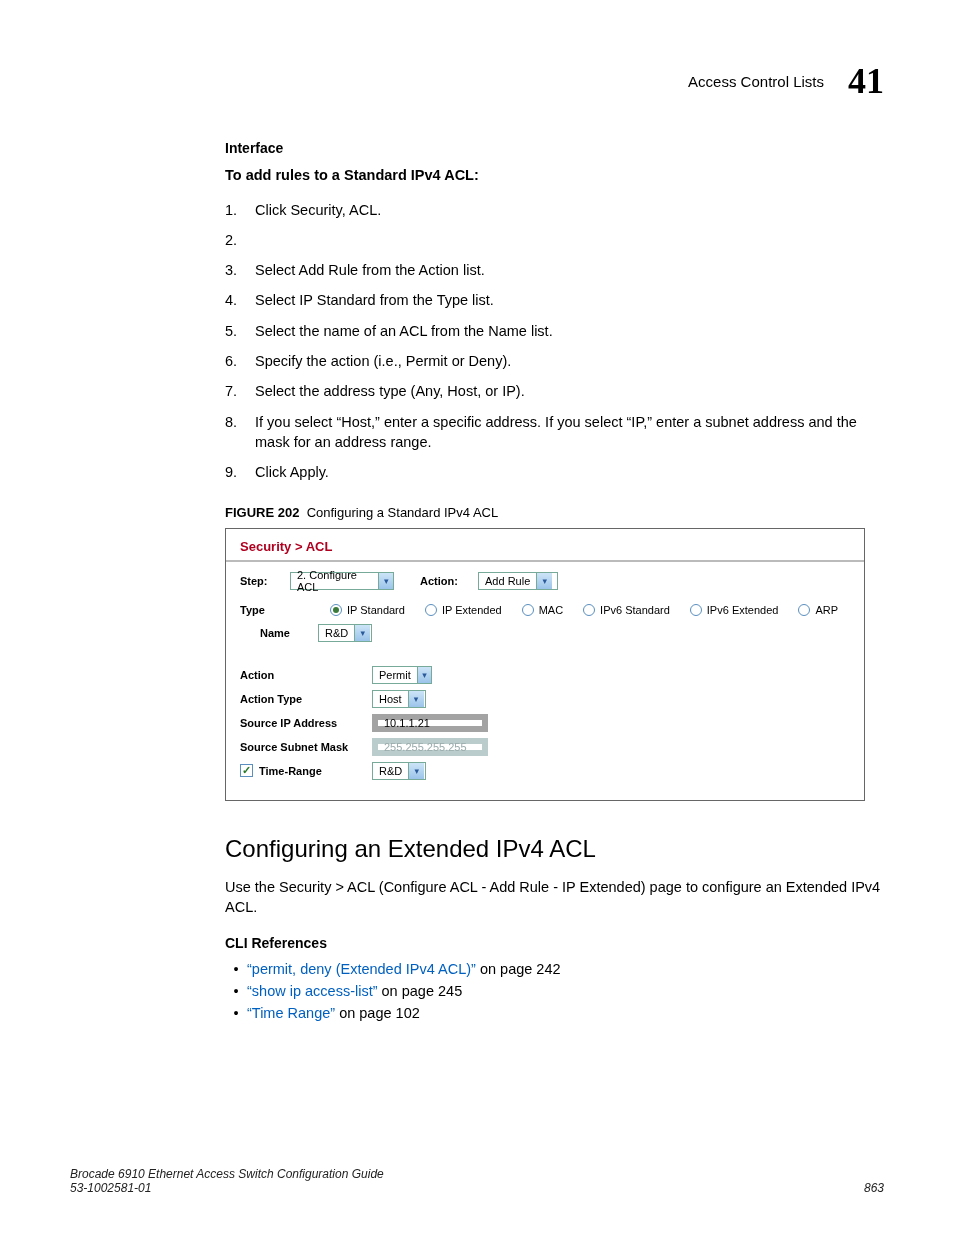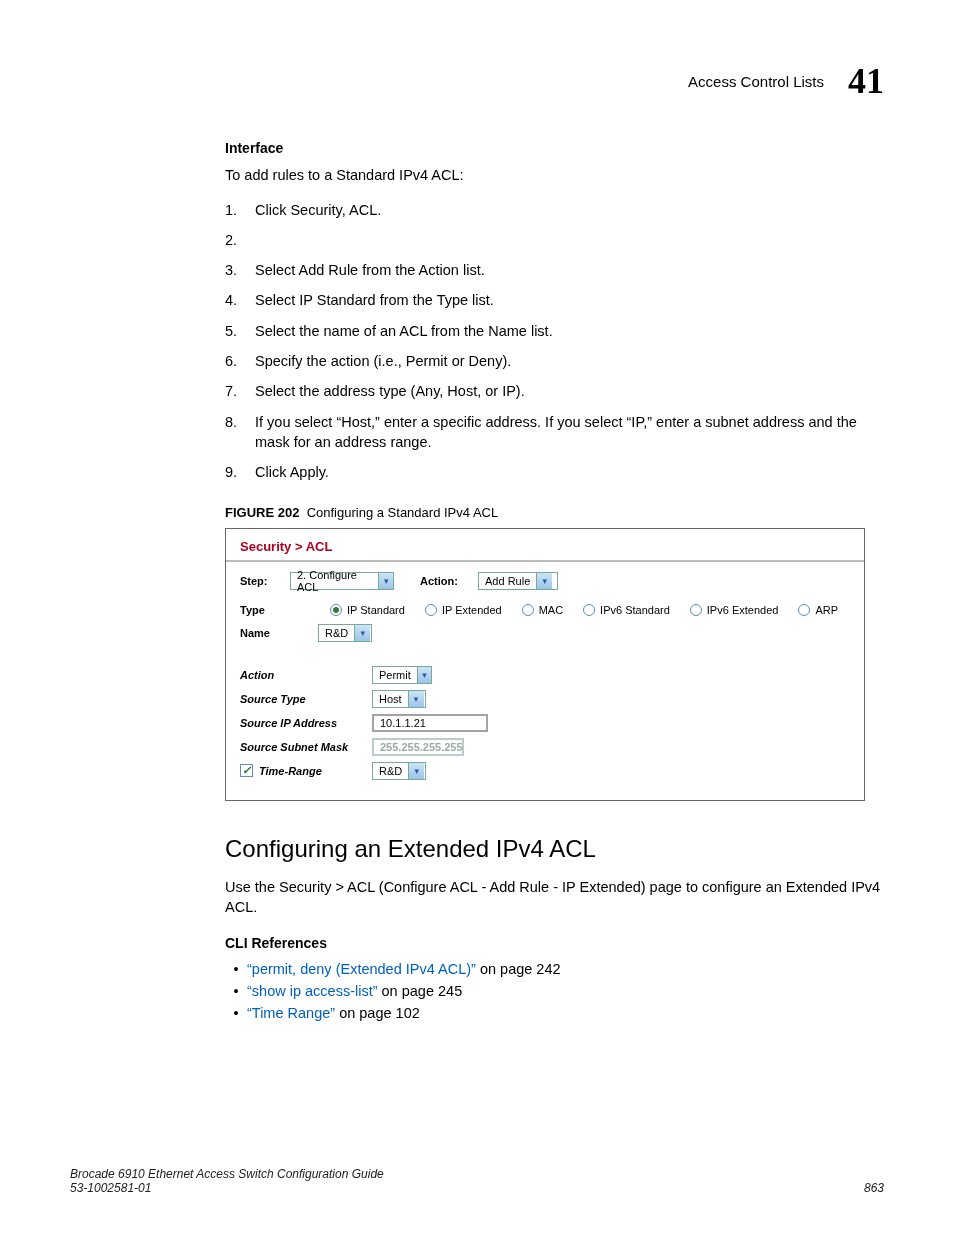--- a/index.html
+++ b/index.html
@@ -18,21 +18,21 @@
     top: 60px;
     right: 70px;
     display: flex;
     align-items: center;
     gap: 24px;
   }
   .page-header .section-title { font-size: 15px; }
   .page-header .chapter-num { font-size: 36px; font-weight: bold; font-family: Georgia, 'Times New Roman', serif; }
   .content { margin-top: 80px; }
   .bold-label { font-weight: bold; font-size: 14px; margin-bottom: 10px; }
-  .intro-text { font-size: 14.5px; margin-bottom: 14px; line-height: 1.35; }
+  .intro-text { font-size: 14.5px; margin-bottom: 14px; line-height: 1.35; font-weight: bold; }
   ol.steps { list-style: none; padding: 0; }
   ol.steps li { display: flex; font-size: 14.5px; line-height: 1.4; margin-bottom: 10px; }
   ol.steps li .num { width: 30px; flex-shrink: 0; }
   .figure-caption { margin-top: 22px; font-size: 13px; }
   .figure-caption strong { font-weight: bold; }
   .figure-box {
     border: 1px solid #666;
     margin-top: 8px;
     padding: 0;
     width: 640px;
@@ -49,39 +49,39 @@
   .ui-select {
     display: inline-flex; align-items: center; border: 1px solid #7a9; background: #fff;
     font-size: 11px; height: 18px;
   }
   .ui-select .sel-text { padding: 0 6px; display: inline-block; }
   .ui-select .sel-btn {
     width: 16px; height: 16px; display: inline-flex; align-items: center; justify-content: center;
     background: linear-gradient(#cde4f7,#9bc4ea); border-left: 1px solid #7a9; color: #2a5a9a; font-size: 9px;
   }
   .ui-input {
-    border: 2px solid #a3a3a3; background: #fff; font-size: 11px; height: 18px;
+    border: 6px solid #a3a3a3; background: #fff; font-size: 11px; height: 18px;
     padding: 0 6px; display: inline-flex; align-items: center;
   }
   .ui-input.disabled { color: #9aa; border-color: #bcc; }
   .radio-row { display: flex; align-items: center; gap: 20px; margin: 14px 0 8px 0; flex-wrap: nowrap; }
   .radio-row .lbl { font-weight: bold; width: 70px; }
   .radio-opt { display: inline-flex; align-items: center; gap: 5px; font-size: 11px; white-space: nowrap; }
   .radio-dot {
     width: 12px; height: 12px; border: 1px solid #5a8fbf; border-radius: 50%; display: inline-flex;
     align-items: center; justify-content: center; background: #fff;
   }
   .radio-dot.sel::after { content: ""; width: 6px; height: 6px; background: #3a7a3a; border-radius: 50%; display: block; }
   .check-box {
     width: 13px; height: 13px; border: 1px solid #5a8fbf; display: inline-flex; align-items: center;
     justify-content: center; background: #fff; color: #2a7a2a; font-size: 11px; line-height: 1;
   }
   .field-grid { margin-top: 24px; }
   .field-grid .field-row { display: flex; align-items: center; margin-bottom: 6px; }
-  .field-grid .flbl { width: 132px; font-weight: bold; font-size: 11px; display: flex; align-items: center; gap: 6px; font-style: italic; }
+  .field-grid .flbl { width: 132px; font-weight: bold; font-size: 11px; display: flex; align-items: center; gap: 6px; }
   .btn-row { text-align: center; margin-top: 18px; }
   .ui-btn {
     display: inline-block; border: 1px solid #888; background: linear-gradient(#fdfdfd,#e4e4e4);
     padding: 2px 12px; font-size: 11px; border-radius: 2px; margin: 0 4px;
   }
   h2.section-heading { font-size: 24px; font-weight: normal; margin-top: 34px; margin-bottom: 14px; font-family: Arial, sans-serif; }
   .body-para { font-size: 14.5px; line-height: 1.4; margin-bottom: 18px; }
   ul.bullets { list-style: none; padding: 0; margin-top: 6px; }
   ul.bullets li { display: flex; font-size: 14.5px; margin-bottom: 6px; align-items: baseline; }
   ul.bullets li .b { width: 22px; flex-shrink: 0; text-align: center; }
@@ -187,49 +187,49 @@
             <span class="radio-dot"></span>
             <span>IPv6 Extended</span>
           </span>
         <span class="radio-opt">
             <span class="radio-dot"></span>
             <span>ARP</span>
           </span>
       </div>
 
       <div class="form-row">
-        <span class="lbl" style="width:70px;">Name</span>
+        <span class="lbl" style="width:70px;text-align:center;">Name</span>
         <span class="ui-select" style="width:54px;">
           <span class="sel-text">R&amp;D</span>
           <span class="sel-btn">▾</span>
         </span>
       </div>
 
       <div class="field-grid">
         <div class="field-row">
           <span class="flbl">Action</span>
           <span class="ui-select" style="width:60px;">
             <span class="sel-text">Permit</span>
             <span class="sel-btn">▾</span>
           </span>
         </div>
         <div class="field-row">
-          <span class="flbl">Source Type</span>
+          <span class="flbl">Action Type</span>
           <span class="ui-select" style="width:54px;">
             <span class="sel-text">Host</span>
             <span class="sel-btn">▾</span>
           </span>
         </div>
         <div class="field-row">
           <span class="flbl">Source IP Address</span>
           <span class="ui-input" style="width:116px;">10.1.1.21</span>
         </div>
         <div class="field-row">
           <span class="flbl">Source Subnet Mask</span>
-          <span class="ui-input disabled" style="width:92px;font-weight:bold;">255.255.255.255</span>
+          <span class="ui-input disabled" style="width:116px;">255.255.255.255</span>
         </div>
         <div class="field-row">
           <span class="flbl">
             <span class="check-box">✓</span>
             <span>Time-Range</span>
           </span>
           <span class="ui-select" style="width:54px;">
             <span class="sel-text">R&amp;D</span>
             <span class="sel-btn">▾</span>
           </span>

